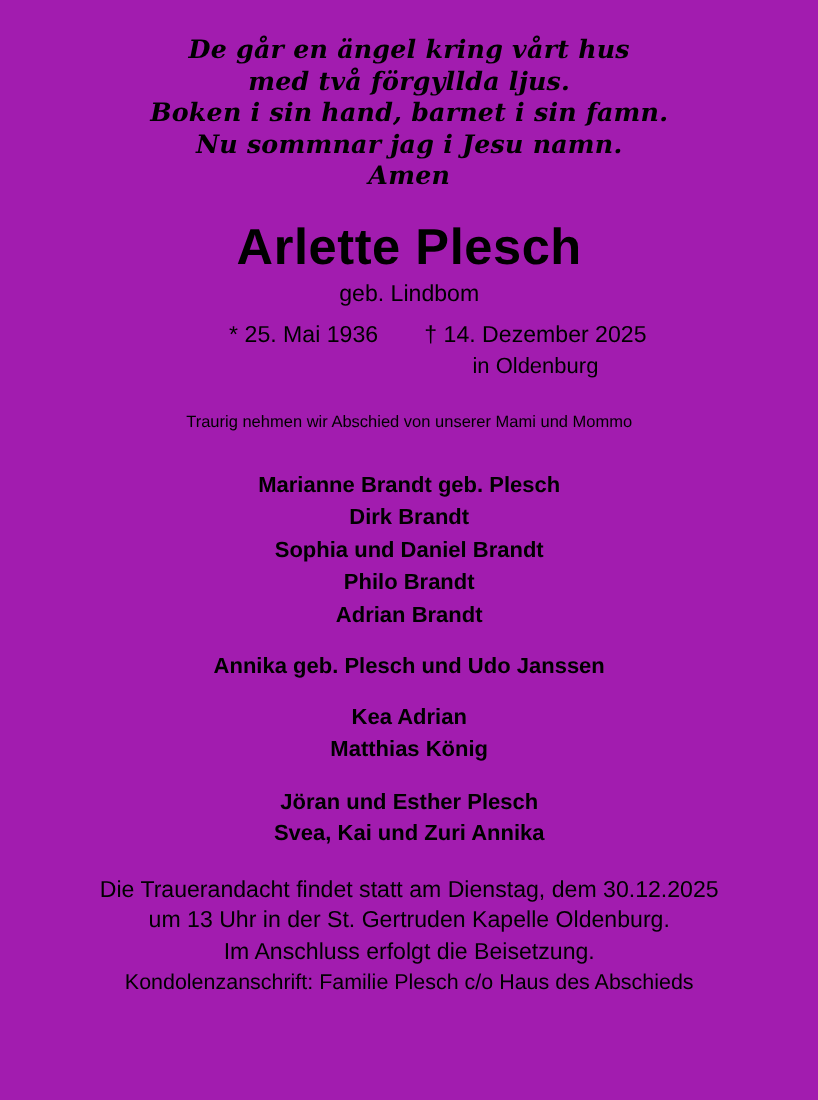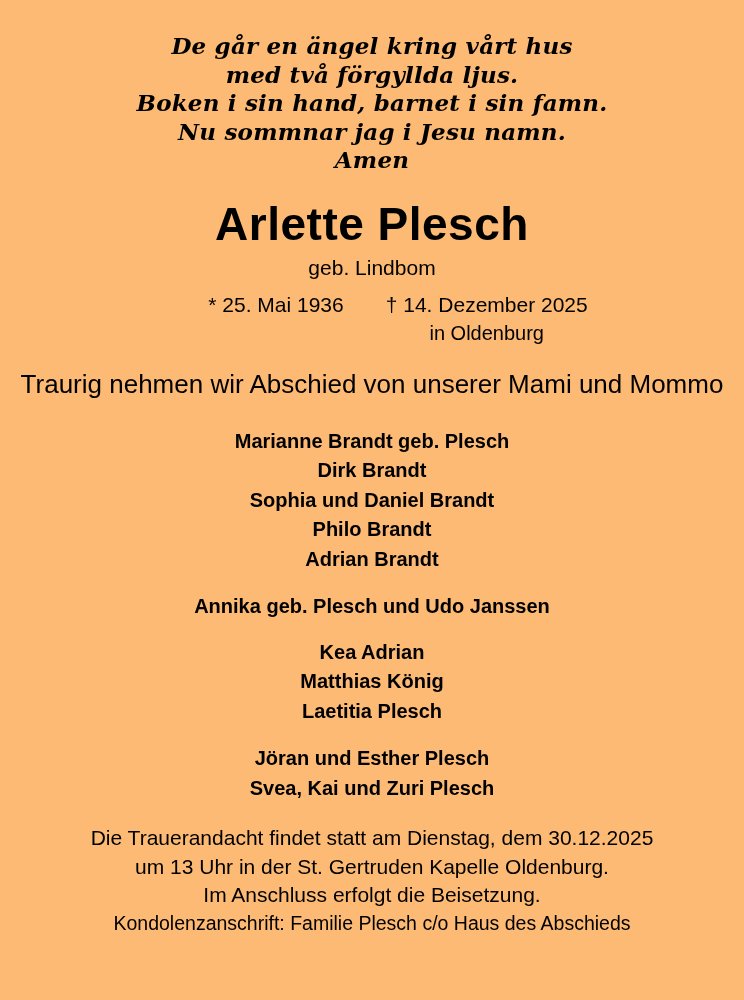--- a/index.html
+++ b/index.html
@@ -3,21 +3,21 @@
 <meta charset="utf-8">
 <style>
   * { margin: 0; padding: 0; box-sizing: border-box; }
   html, body {
     background: #ffffff;
   }
   .page {
     width: 744px;
     height: 1000px;
     margin: 0 auto;
-    background: #fdba74;
+    background: #a21caf;
     color: #000000;
     font-family: "Liberation Sans", sans-serif;
     text-align: center;
     overflow: hidden;
   }
   .poem {
     margin-top: 32px;
     font-family: "DejaVu Serif", serif;
     font-style: italic;
     font-weight: 600;
@@ -52,21 +52,21 @@
   .date-line {
     font-size: 21px;
     line-height: 28px;
   }
   .place-line {
     font-size: 20px;
     line-height: 28px;
   }
   .intro {
     margin-top: 24px;
-    font-size: 26px;
+    font-size: 15px;
     line-height: 26px;
   }
   .mourner-group {
     font-weight: 700;
     font-size: 20px;
     line-height: 29.5px;
   }
   .group-1 { margin-top: 30px; }
   .group-2 { margin-top: 18px; }
   .group-3 { margin-top: 16px; }
@@ -119,26 +119,25 @@
     <div>Adrian Brandt</div>
   </div>
 
   <div class="mourner-group group-2">
     <div>Annika geb. Plesch und Udo Janssen</div>
   </div>
 
   <div class="mourner-group group-3">
     <div>Kea Adrian</div>
     <div>Matthias König</div>
-    <div>Laetitia Plesch</div>
   </div>
 
   <div class="mourner-group group-4">
     <div>Jöran und Esther Plesch</div>
-    <div>Svea, Kai und Zuri Plesch</div>
+    <div>Svea, Kai und Zuri Annika</div>
   </div>
 
   <div class="service">
     <div>Die Trauerandacht findet statt am Dienstag, dem 30.12.2025</div>
     <div>um 13 Uhr in der St. Gertruden Kapelle Oldenburg.</div>
     <div>Im Anschluss erfolgt die Beisetzung.</div>
   </div>
 
   <div class="condolence">
     <div>Kondolenzanschrift: Familie Plesch c/o Haus des Abschieds</div>

